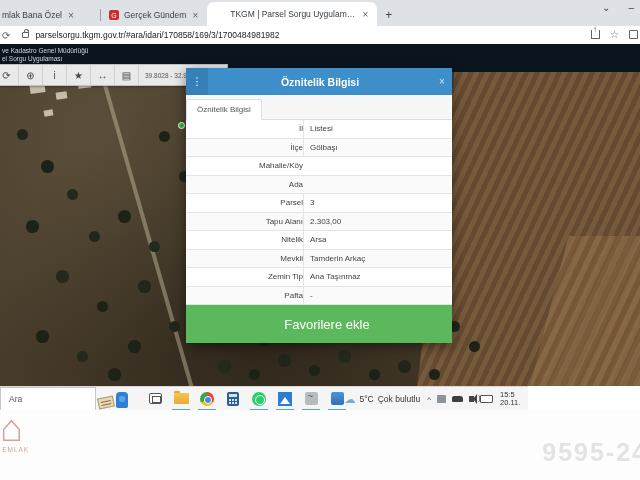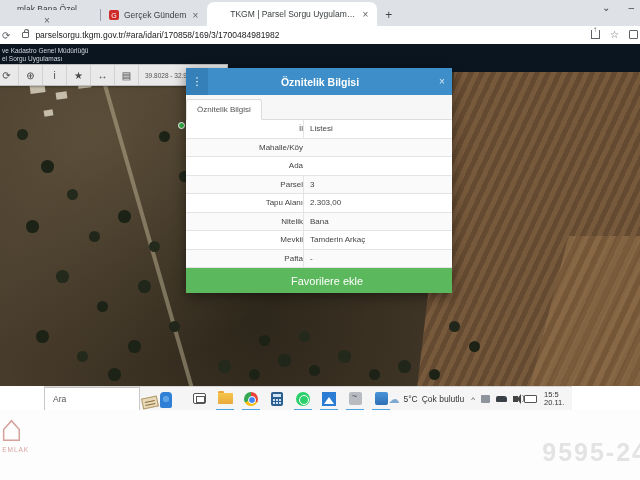--- a/index.html
+++ b/index.html
@@ -6,21 +6,21 @@
   html,body { width:640px; height:480px; overflow:hidden; }
   body { font-family:"Liberation Sans", sans-serif; }
   .screen { position:relative; width:640px; height:480px; background:#fff; overflow:hidden; }
 
   
   .tabbar { position:absolute; left:0; top:0; width:640px; height:26px; background:#dee1e6; display:flex; align-items:flex-end; }
   .tab { height:22px; display:flex; align-items:center; gap:5px; padding:0 8px; font-size:8.5px; color:#3c4043; max-width:150px; }
   .tab .favicon { width:10px; height:10px; flex:0 0 auto; }
   .tab .tab-title { white-space:nowrap; overflow:hidden; text-overflow:ellipsis; }
   .tab .tab-close { color:#5f6368; font-size:10px; padding:0 1px; }
-  .tab.cut { padding-left:2px; width:100px;flex-direction:column; }
+  .tab.cut { padding-left:2px; width:100px; }
   .tab.active { background:#fff; border-radius:7px 7px 0 0; height:24px; width:170px; max-width:170px; }
   .tab-sep { width:1px; height:12px; background:#9aa0a6; margin-bottom:5px; }
   .newtab-btn { font-size:12px; color:#444; margin:0 0 4px 8px; }
   .win-controls { position:absolute; right:6px; top:2px; display:flex; gap:18px; font-size:10px; color:#444; }
 
   .urlbar { position:absolute; left:0; top:26px; width:640px; height:18px; background:#fff; display:flex; align-items:center; }
   .reload-icon { font-size:10px; color:#5f6368; margin-left:2px; }
   .lock-icon { width:7px; height:6px; border:1px solid #5f6368; border-radius:1px; position:relative; margin:0 6px 0 12px; }
   .lock-icon:before { content:""; position:absolute; left:1px; top:-4px; width:3px; height:3px; border:1px solid #5f6368; border-bottom:none; border-radius:3px 3px 0 0; }
   .url-text { font-size:8.5px; color:#202124; }
@@ -81,24 +81,24 @@
   .modal-close { width:20px; text-align:center; color:#d7e9f5; font-size:10px; }
   .modal-tabs { display:flex; background:#f7f7f7; border-bottom:1px solid #ddd; padding-top:4px; }
   .mtab { font-size:8px; padding:5px 10px; }
   .mtab.active { background:#fff; border:1px solid #ddd; border-bottom:1px solid #fff; margin-bottom:-1px; border-radius:3px 3px 0 0; color:#555; }
   .mtab.link { color:#337ab7; }
   .attr-table { width:100%;text-align:right; }
   .attr-row { display:flex; height:18.5px; align-items:center; border-bottom:1px solid #e4e4e4; font-size:8px; color:#444; }
   .attr-row:nth-child(even) { background:#fafafa; }
   .attr-label { width:44%; padding-left:8px; }
   .attr-value { width:56%; padding-left:6px; border-left:1px solid #e4e4e4; height:100%; display:flex; align-items:center; }
-  .fav-btn { display:block; width:100%; height:25px; background:#5cb85c; color:#fff; border:none; font-size:11px; font-family:"Liberation Sans",sans-serif;padding-left:16px; }
-
-  
-  .taskbar { position:absolute; left:0; top:386px; width:528px; height:24px; background:#f5f5f5; border-top:1px solid #d8d8d8; display:flex; align-items:center;margin-left:44px; }
+  .fav-btn { display:block; width:100%; height:38px; background:#5cb85c; color:#fff; border:none; font-size:13px; font-family:"Liberation Sans",sans-serif;padding-left:16px; }
+
+  
+  .taskbar { position:absolute; left:0; top:386px; width:528px; height:24px; background:#f5f5f5; border-top:1px solid #d8d8d8; display:flex; align-items:center; }
   .search-box { width:96px; height:24px; background:#fff; border:1px solid #c8c8c8; display:flex; align-items:center; padding-left:8px; font-size:8.5px; color:#555; }
   .deco { position:relative; width:40px; height:24px; }
   .sketchpad { position:absolute; left:2px; bottom:3px; width:16px; height:11px; background:#e8d9b8; border:1px solid #b09a6a; transform:rotate(-12deg); }
   .sketchpad:before { content:""; position:absolute; left:2px; top:3px; width:10px; height:1px; background:#8a6d3b; box-shadow:0 3px 0 #8a6d3b; }
   .backpack { position:absolute; left:20px; bottom:3px; width:12px; height:16px; background:#2f7fd6; border-radius:4px 4px 2px 2px; }
   .backpack:before { content:""; position:absolute; left:3px; top:4px; width:6px; height:6px; background:#5ca3e8; border-radius:2px; }
   .tb-icons { display:flex; align-items:center; margin-left:6px; }
   .tb-item { width:26px; height:24px; display:flex; align-items:center; justify-content:center; position:relative; }
   .tb-item.open:after { content:""; position:absolute; left:4px; bottom:0; width:18px; height:2px; background:#4ea3e0; }
   .taskview { width:13px; height:11px; border:1px solid #555; border-radius:2px; position:relative; background:#fff; }
@@ -217,40 +217,48 @@
     </div>
     <div class="modal-tabs">
       <div class="mtab active">Öznitelik Bilgisi</div>
     </div>
     <div class="attr-table">
       <div class="attr-row">
           <span class="attr-label">İl</span>
           <span class="attr-value">Listesi</span>
         </div>
       <div class="attr-row">
+          <span class="attr-label">İlçe</span>
+          <span class="attr-value">Gölbaşı</span>
+        </div>
+      <div class="attr-row">
           <span class="attr-label">Mahalle/Köy</span>
         </div>
       <div class="attr-row">
           <span class="attr-label">Ada</span>
         </div>
       <div class="attr-row">
           <span class="attr-label">Parsel</span>
           <span class="attr-value">3</span>
         </div>
       <div class="attr-row">
           <span class="attr-label">Tapu Alanı</span>
           <span class="attr-value">2.303,00</span>
         </div>
       <div class="attr-row">
           <span class="attr-label">Nitelik</span>
-          <span class="attr-value">Bana</span>
+          <span class="attr-value">Arsa</span>
         </div>
       <div class="attr-row">
           <span class="attr-label">Mevkii</span>
           <span class="attr-value">Tamderin Arkaç</span>
+        </div>
+      <div class="attr-row">
+          <span class="attr-label">Zemin Tip</span>
+          <span class="attr-value">Ana Taşınmaz</span>
         </div>
       <div class="attr-row">
           <span class="attr-label">Pafta</span>
           <span class="attr-value">-</span>
         </div>
     </div>
     <button class="fav-btn">Favorilere ekle</button>
   </div>
 
   <div class="taskbar">

